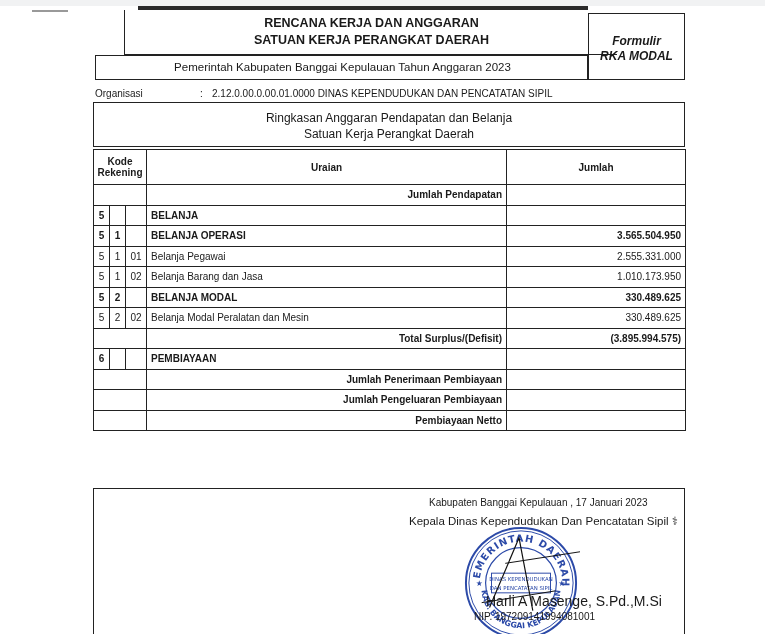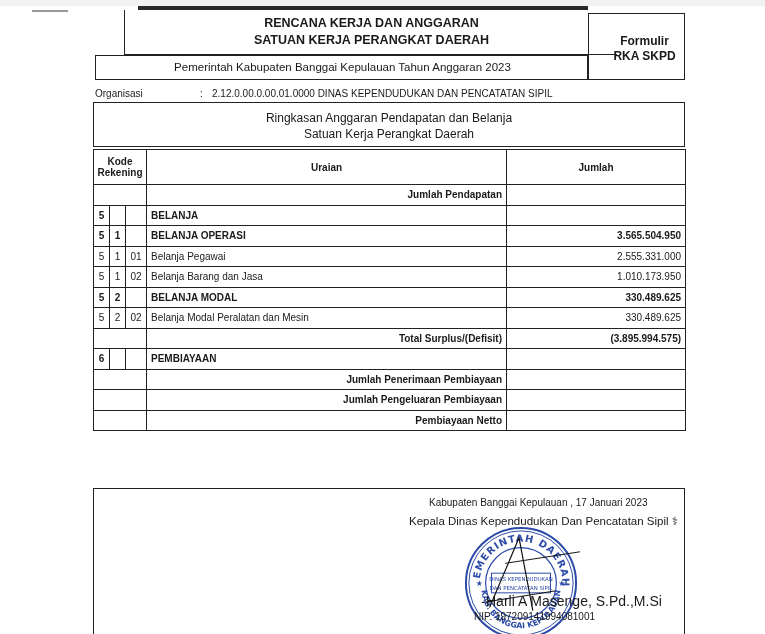--- a/index.html
+++ b/index.html
@@ -13,21 +13,21 @@
   .topbar-dark { position: absolute; left: 138px; top: 6px; width: 450px; height: 4px; background: #2a2a2a; }
   .topbar-light { position: absolute; left: 32px; top: 10px; width: 36px; height: 2px; background: #999; }
   .box { position: absolute; border: 1.5px solid #222; box-sizing: border-box; }
   .t { position: absolute; white-space: nowrap; }
   
   #hdr-left { left: 95px; top: 10px; width: 493px; height: 45px; border-left: 1.5px solid #222; border-bottom: 1.5px solid #222; border-top:none; border-right:none;margin-left:29px; }
   #hdr-sub { left: 95px; top: 55px; width: 493px; height: 25px; }
   #hdr-right { left: 588px; top: 13px; width: 97px; height: 67px; }
   .hdr-title { font-weight: bold; font-size: 12.5px; text-align: center; width: 493px; left: 0; }
   .hdr-sub { font-size: 11.5px; text-align: center; width: 493px; left: 0; top: 5px; }
-  .formulir { font-weight: bold; font-size: 12px; text-align: center; width: 95px; left: 8px; line-height: 15px; }
+  .formulir { font-weight: bold; font-size: 12px; text-align: center; width: 95px; left: 0; line-height: 15px; font-style: italic; }
   .org { font-size: 10px; top: 88px; }
   
   #sum { left: 93px; top: 102px; width: 592px; height: 45px; }
   .sum-line { font-size: 12px; text-align: center; width: 590px; left: 0; }
   
   table.rka { position: absolute; left: 93px; top: 149px; width: 592px; border-collapse: collapse; table-layout: fixed; font-size: 10px; }
   table.rka td { border: 1.3px solid #222; height: 20.5px; padding: 0 4px; box-sizing: border-box; white-space: nowrap; overflow: hidden; }
   table.rka th { border: 1.3px solid #222; font-size: 10px; font-weight: bold; height: 34px; padding: 0; }
   table.rka td.c { text-align: center; padding: 0; font-weight: normal; }
   table.rka td.r { text-align: right; }
@@ -49,21 +49,21 @@
 
 <div class="box" id="hdr-left">
   <div class="t hdr-title" style="top:6px">RENCANA KERJA DAN ANGGARAN</div>
   <div class="t hdr-title" style="top:23px">SATUAN KERJA PERANGKAT DAERAH</div>
 </div>
 <div class="box" id="hdr-sub">
   <div class="t hdr-sub">Pemerintah Kabupaten Banggai Kepulauan Tahun Anggaran 2023</div>
 </div>
 <div class="box" id="hdr-right">
   <div class="t formulir" style="top:20px">Formulir</div>
-  <div class="t formulir" style="top:35px">RKA SKPD</div>
+  <div class="t formulir" style="top:35px">RKA MODAL</div>
 </div>
 
 <div class="t org" style="left:95px">Organisasi</div>
 <div class="t org" style="left:200px">:</div>
 <div class="t org" style="left:212px">2.12.0.00.0.00.01.0000 DINAS KEPENDUDUKAN DAN PENCATATAN SIPIL</div>
 
 <div class="box" id="sum">
   <div class="t sum-line" style="top:8px">Ringkasan Anggaran Pendapatan dan Belanja</div>
   <div class="t sum-line" style="top:24px">Satuan Kerja Perangkat Daerah</div>
 </div>

